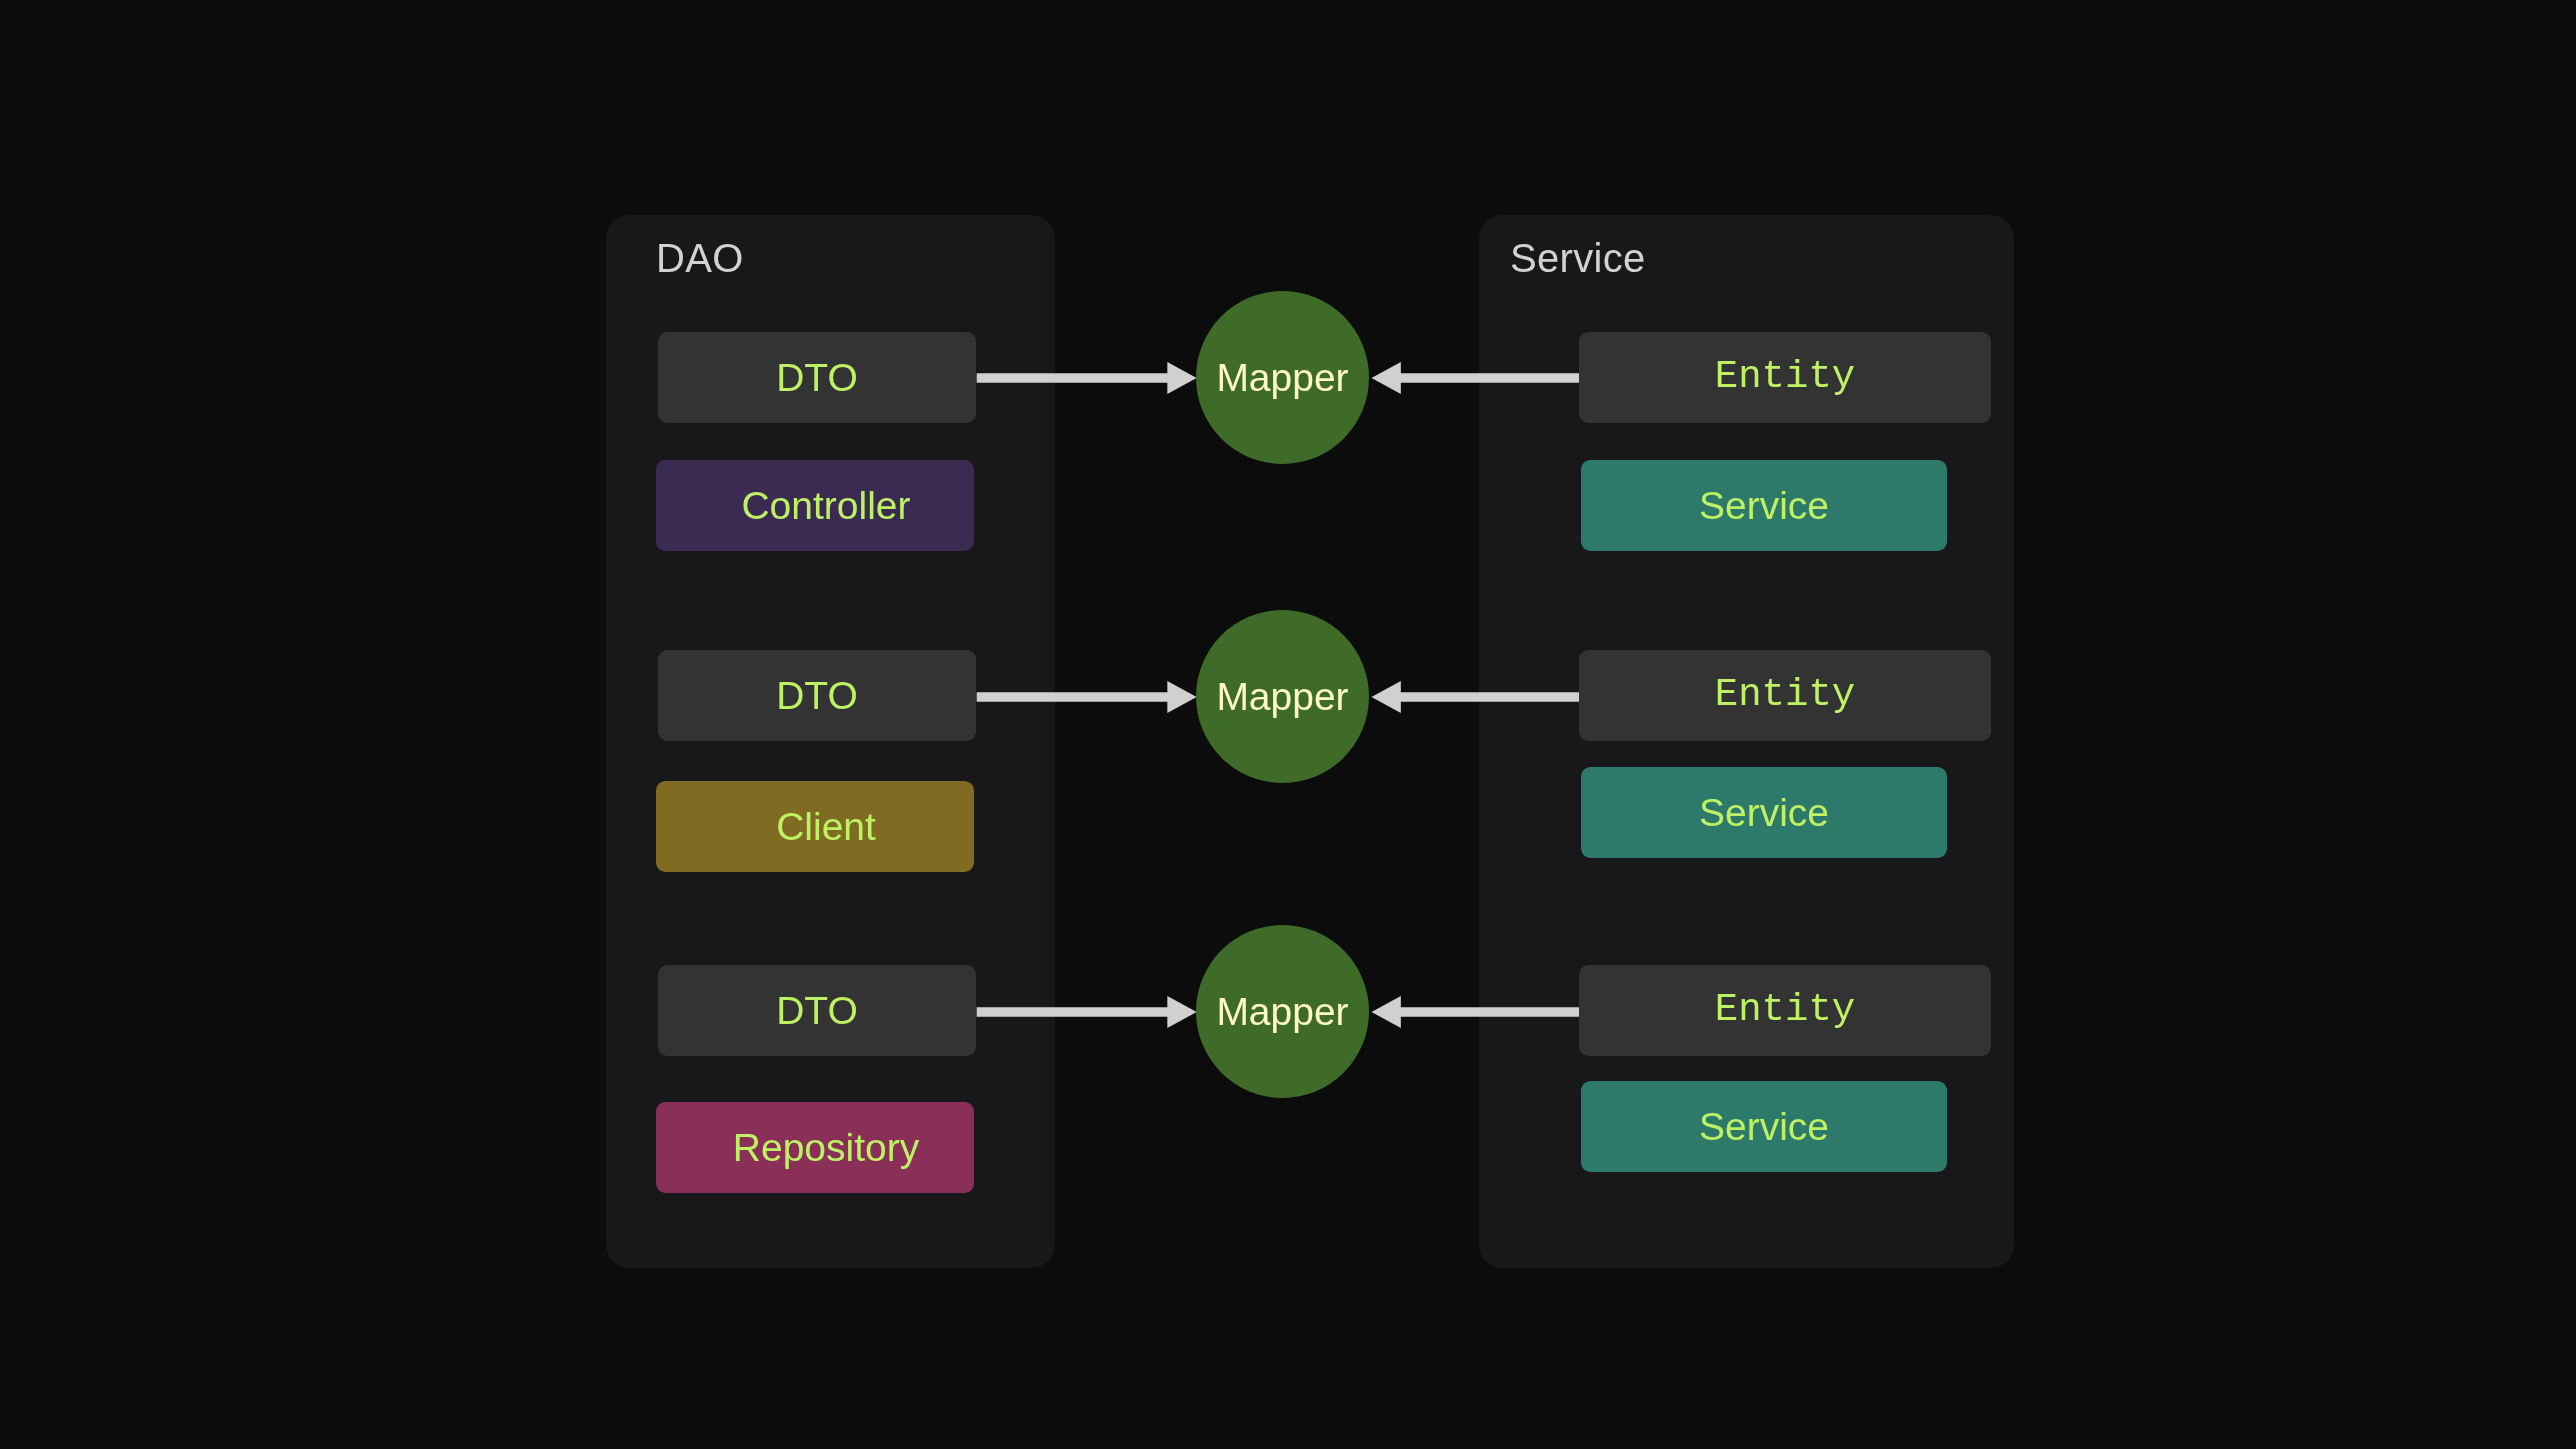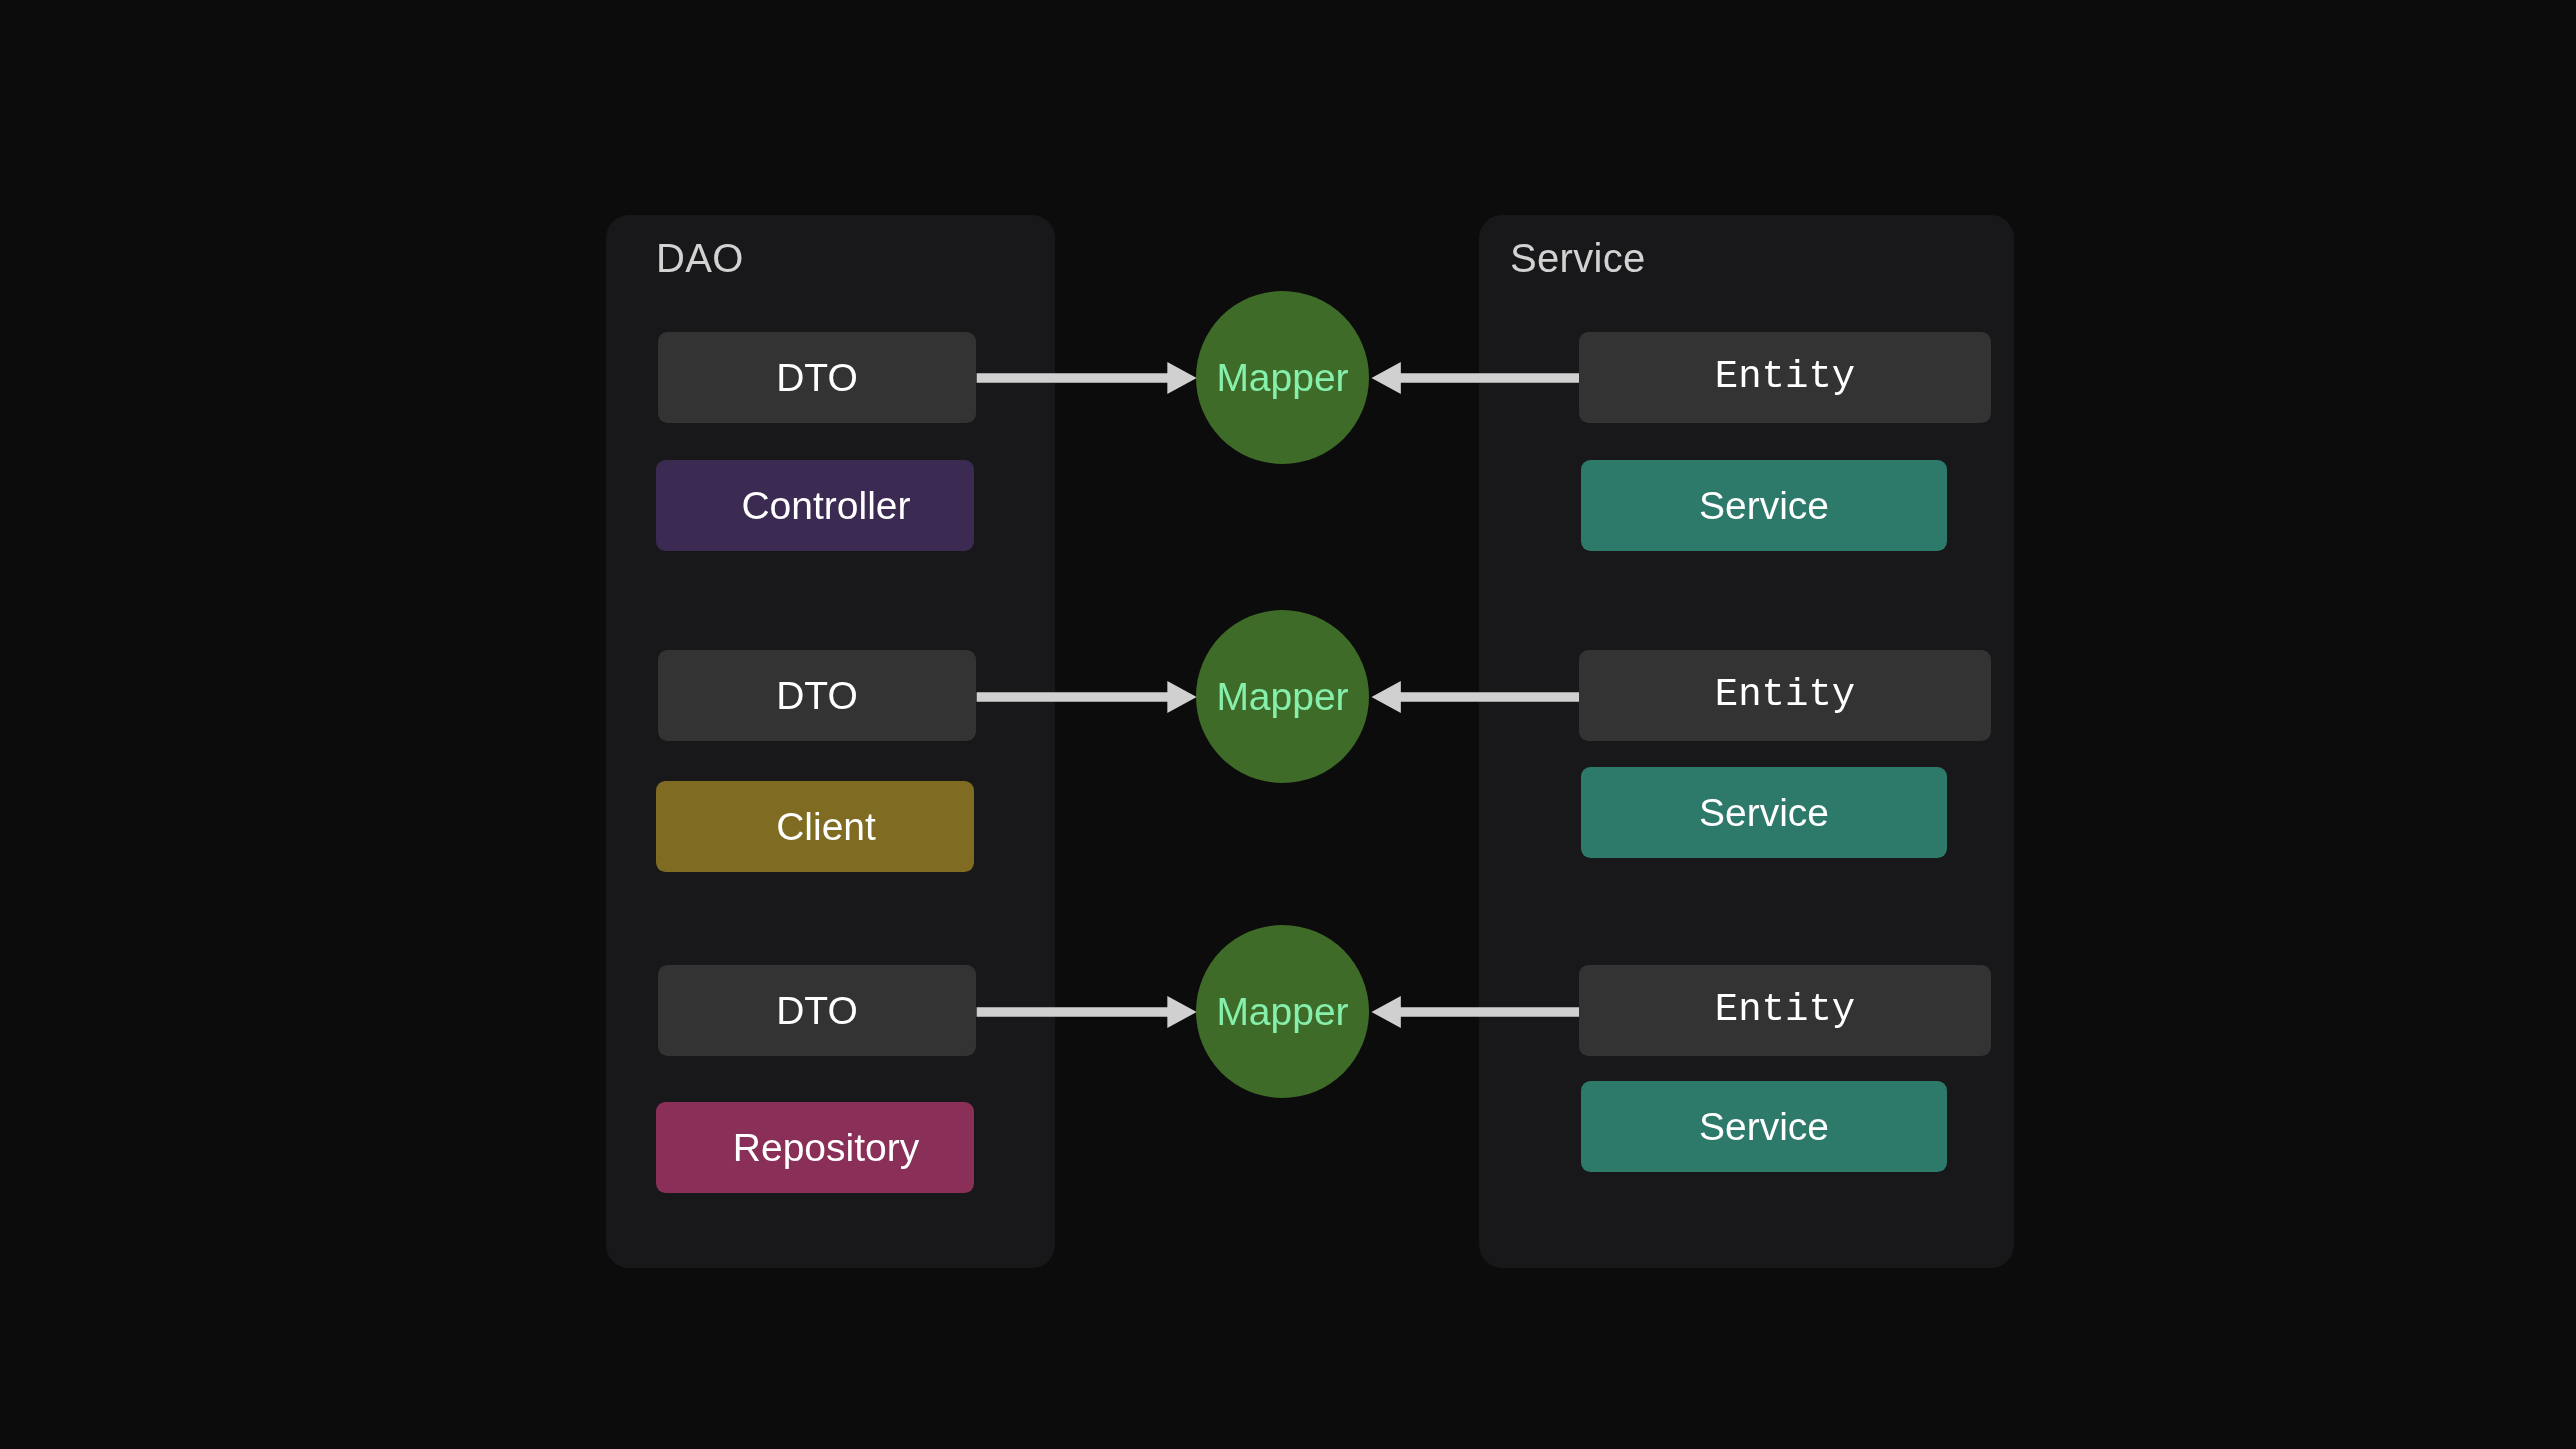--- a/index.html
+++ b/index.html
@@ -41,21 +41,21 @@
   #title-dao     { left: 656px;  top: 238px; }
   #title-service { left: 1510px; top: 238px; }
 
   
   .node {
     position: absolute;
     border-radius: 9.4px;
     display: flex;
     align-items: center;
     justify-content: center;
-    color: #ffffff;
+    color: #bef264;
     font-size: 39px;
     line-height: 1;
     white-space: nowrap;
     box-sizing: border-box;
   }
   .node-plain { background: #333333; }
   .node-controller { background: #3b2a52; }
   .node-client     { background: #7f6b22; }
   .node-repository { background: #8a2f57; }
   .node-service    { background: #2d7a6b; }
@@ -87,21 +87,21 @@
   .mapper {
     position: absolute;
     left: 1196px;
     width: 173px;
     height: 173px;
     border-radius: 50%;
     background: #3f6b28;
     display: flex;
     align-items: center;
     justify-content: center;
-    color: #86efac;
+    color: #fef9c3;
     font-size: 39px;
     line-height: 1;
     white-space: nowrap;
   }
   #mapper-1 { top: 291px; }
   #mapper-2 { top: 610px; }
   #mapper-3 { top: 925px; }
 
   
   .arrow-svg {

